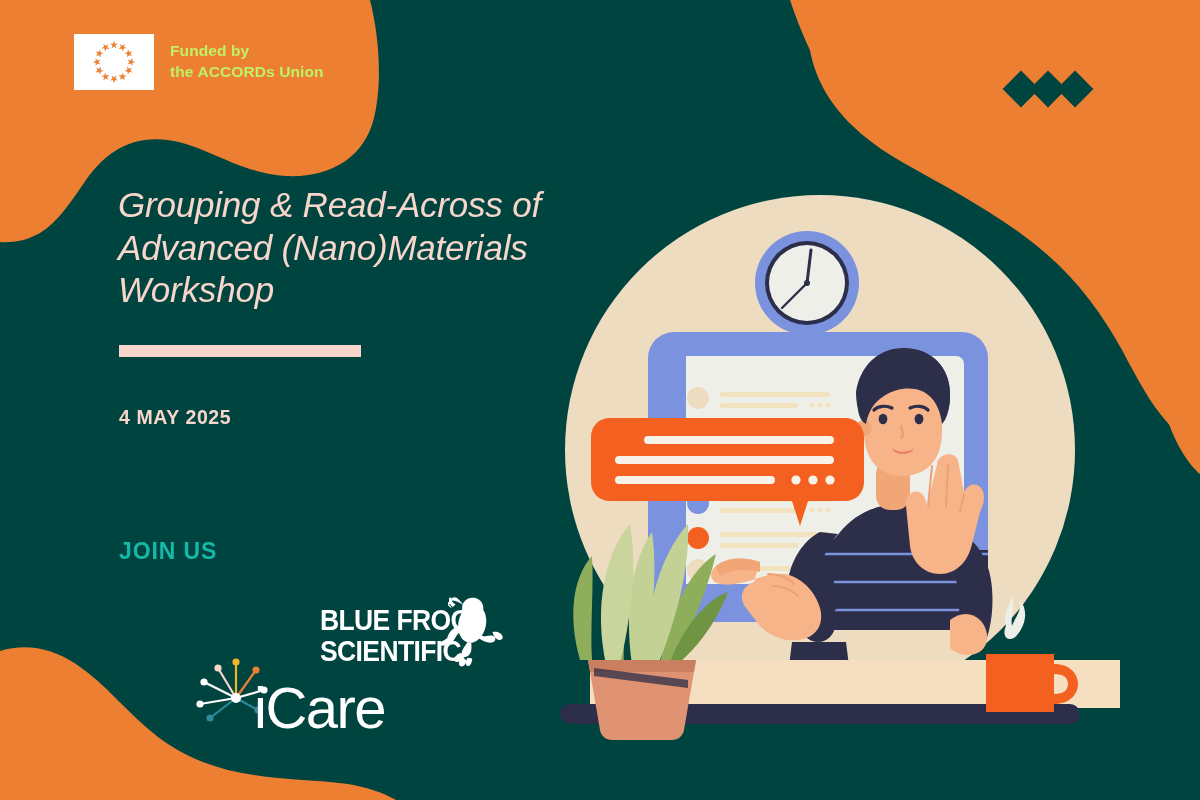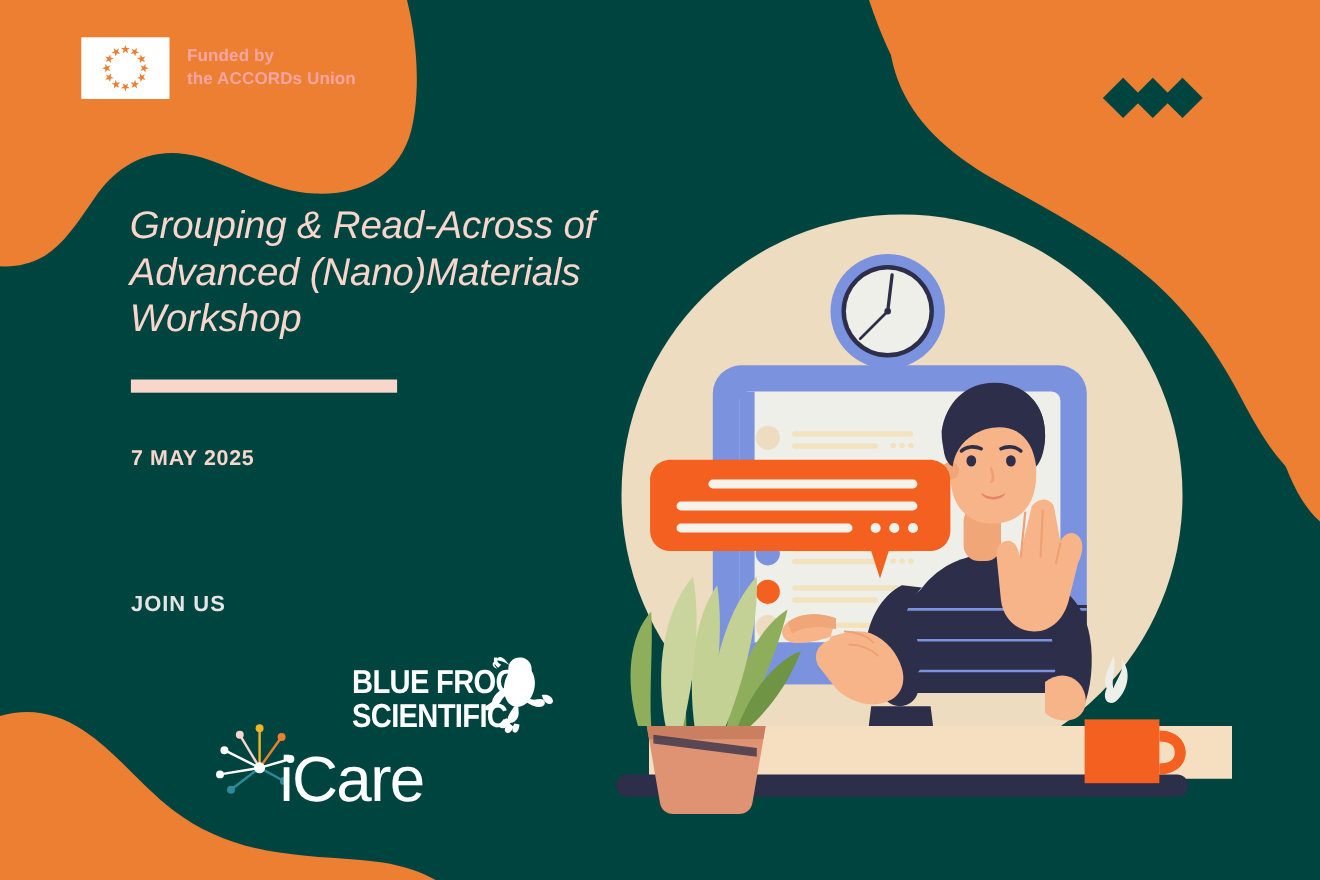--- a/index.html
+++ b/index.html
@@ -22,42 +22,42 @@
   .eu-badge {
     position:absolute; left:74px; top:34px;
     display:flex; align-items:center; gap:16px;
   }
   .eu-flag {
     width:80px; height:56px; background:#ffffff;
     position:relative; flex:0 0 auto;
   }
   .eu-flag svg { position:absolute; left:0; top:0; }
   .eu-text {
-    color:#fca5a5; font-size:15.5px; font-weight:bold;
+    color:#bef264; font-size:15.5px; font-weight:bold;
     line-height:1.33; letter-spacing:0.1px; white-space:nowrap;
   }
 
   
   .title {
     position:absolute; left:118px; top:184px; width:500px;
     color:#F8D6CB; font-size:35px; font-weight:400;
     line-height:1.22; letter-spacing:-0.2px;font-style:italic;
   }
   .rule {
     position:absolute; left:119px; top:345px;
     width:242px; height:12px; background:#F8D6CB;
   }
   .date-block {
     position:absolute; left:119px; top:402px;
     color:#F8D6CB; font-size:19.5px; font-weight:bold;
     line-height:1.6; letter-spacing:0.6px;
   }
   .joinus {
     position:absolute; left:119px; top:538px;
-    color:#e5e5e5; font-size:20px; font-weight:bold;
+    color:#14b8a6; font-size:23px; font-weight:bold;
     letter-spacing:0.9px;
   }
 
   
   .logos { position:absolute; left:112px; top:592px; width:420px; height:140px; }
   .logo-accords { position:absolute; left:14px;  top:6px;  }
   .logo-bluefrog{ position:absolute; left:208px; top:2px;  }
   .logo-icare   { position:absolute; left:80px;  top:64px; }
   .logo-accords svg, .logo-bluefrog svg, .logo-icare svg { display:block; }
 
@@ -142,21 +142,21 @@
     </div>
     <div class="eu-text">
       <div>Funded by</div>
       <div>the ACCORDs Union</div>
     </div>
   </div>
 
   <div class="title">Grouping &amp; Read-Across of Advanced (Nano)Materials Workshop</div>
   <div class="rule"></div>
   <div class="date-block">
-    <div>7 MAY 2025</div>
+    <div>4 MAY 2025</div>
   </div>
   <div class="joinus">JOIN US</div>
 
   <div class="logos">
 
 
     <div class="logo-bluefrog">
       <svg width="190" height="80" viewBox="0 0 190 80">
         <text x="0" y="31" fill="#ffffff" font-family="'Liberation Sans',sans-serif" font-size="26" font-weight="bold" letter-spacing="-0.6" transform="scale(1.02,1.16)">BLUE FROG</text>
         <text x="0" y="62" fill="#ffffff" font-family="'Liberation Sans',sans-serif" font-size="26" font-weight="bold" letter-spacing="-0.6" transform="scale(1.02,1.16) translate(0,-4)">SCIENTIFIC</text>

